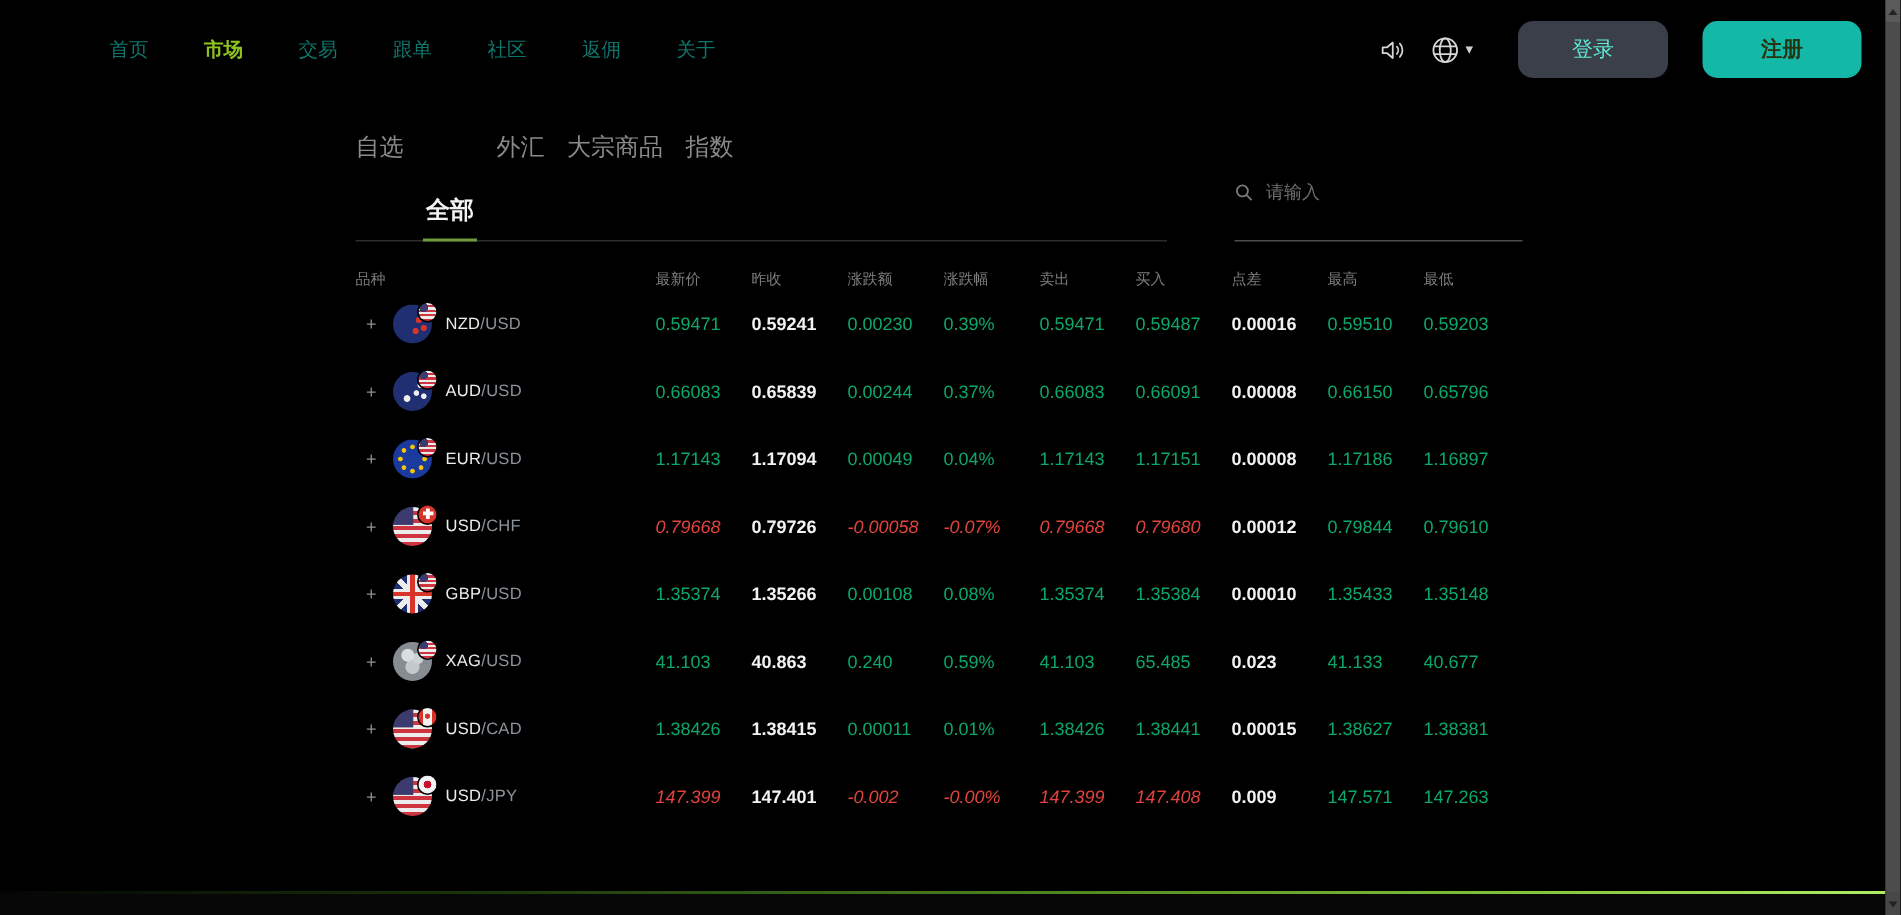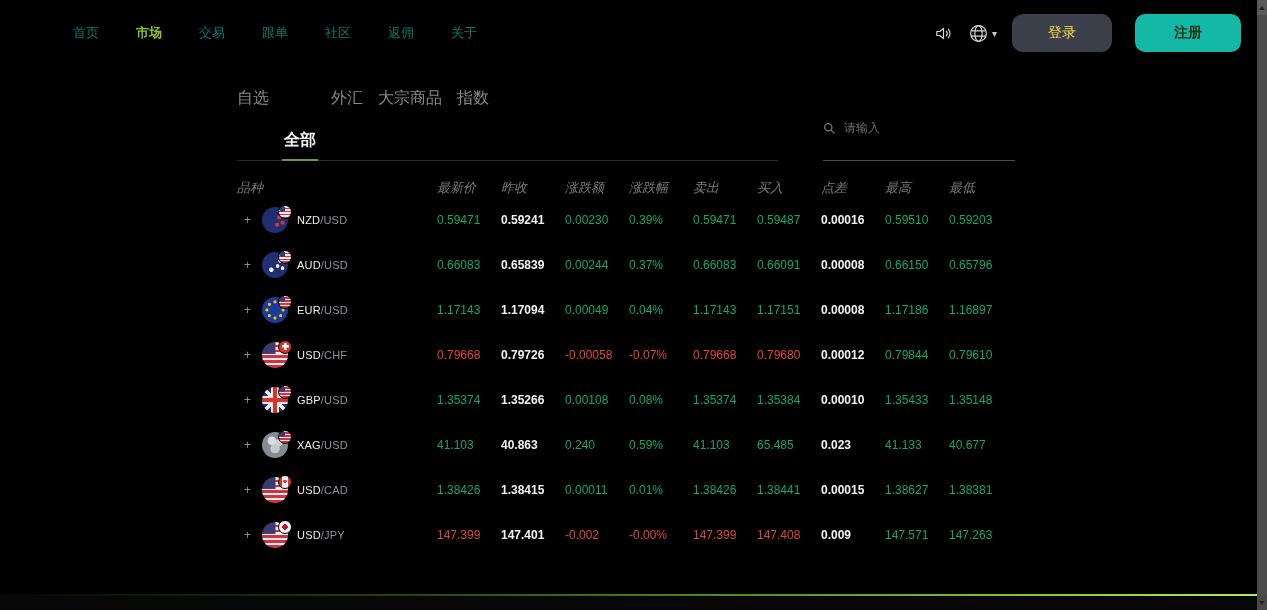--- a/index.html
+++ b/index.html
@@ -12,43 +12,43 @@
   .logo-ace{color:#7caa3c;font-size:21px;font-weight:bold;letter-spacing:.2px;}
   .logo-markets{color:#ececec;font-size:21px;font-weight:bold;letter-spacing:.2px;}
   .nav{display:flex;gap:37px;margin-left:33px;font-size:13px;}
   .nav-item{color:#0f766e;cursor:pointer;white-space:nowrap;}
   .nav-item.active{color:#8fc31f;font-weight:bold;}
   .header-right{margin-left:auto;display:flex;align-items:center;gap:15px;}
   .icon-btn{display:flex;align-items:center;gap:3px;cursor:pointer;color:#d6d6d6;}
   .caret{font-size:10px;color:#cfcfcf;}
   .btn{border:none;border-radius:10px;height:38px;font-size:14px;cursor:pointer;
        font-family:"Liberation Sans",sans-serif;}
-  .btn-login{width:100px;background:#3b3f4a;color:#fde047;margin-left:0;border-radius:11px;}
+  .btn-login{width:100px;background:#3b3f4a;color:#5eead4;margin-left:15px;}
   .btn-register{width:106px;background:#14b8a6;color:#273411;margin-left:8px;font-weight:bold;}
 
   
   .content{width:778px;margin-left:237px;margin-top:22px;}
   .toolbar{display:flex;justify-content:space-between;align-items:flex-end;}
   .tabs{display:flex;gap:15px;width:541px;border-bottom:1px solid #2c2c2c;padding-bottom:9px;}
   .tab{font-size:16px;color:#8a8a8a;cursor:pointer;position:relative;white-space:nowrap;}
   .tab.active{color:#f2f2f2;font-weight:bold;margin-top:42px;}
   .tab.active::after{content:'';position:absolute;left:-2px;right:-2px;bottom:-10px;height:2px;background:#6f9a3c;}
   .search{width:192px;border-bottom:1px solid #4d4d4d;padding-bottom:24px;display:flex;align-items:center;gap:6px;}
   .search input{background:transparent;border:none;outline:none;color:#bbb;font-size:12px;width:150px;
        font-family:"Liberation Sans",sans-serif;}
   .search input::placeholder{color:#6e6e6e;}
 
   
   .thead{display:grid;grid-template-columns:200px repeat(9,64px);margin-top:18px;
-         font-size:13px;color:#7d7d7d;font-style:italic;}
+         font-size:10px;color:#7d7d7d;}
   .trow{display:grid;grid-template-columns:200px repeat(9,64px);height:45px;align-items:center;
         font-size:12px;cursor:pointer;}
   .val{white-space:nowrap;}
   .val.up{color:#0ca86a;}
-  .val.down{color:#e0443c;}
+  .val.down{color:#e0443c;font-style:italic;}
   .val.neutral{color:#f2f2f2;font-weight:bold;}
   .sym{display:flex;align-items:center;gap:9px;padding-left:7px;}
   .plus{color:#8f8f8f;font-size:12px;width:9px;cursor:pointer;}
   .pair{font-size:11px;font-weight:normal;color:#ececec;letter-spacing:.2px;}
   .pair .quote{color:#8d939b;}
 
   
   .flag{width:26px;height:26px;border-radius:50%;position:relative;flex:0 0 auto;}
   .mini{position:absolute;top:-2px;right:-4px;width:12px;height:12px;border-radius:50%;border:1px solid #000;}
   .flag-nzd{background:

